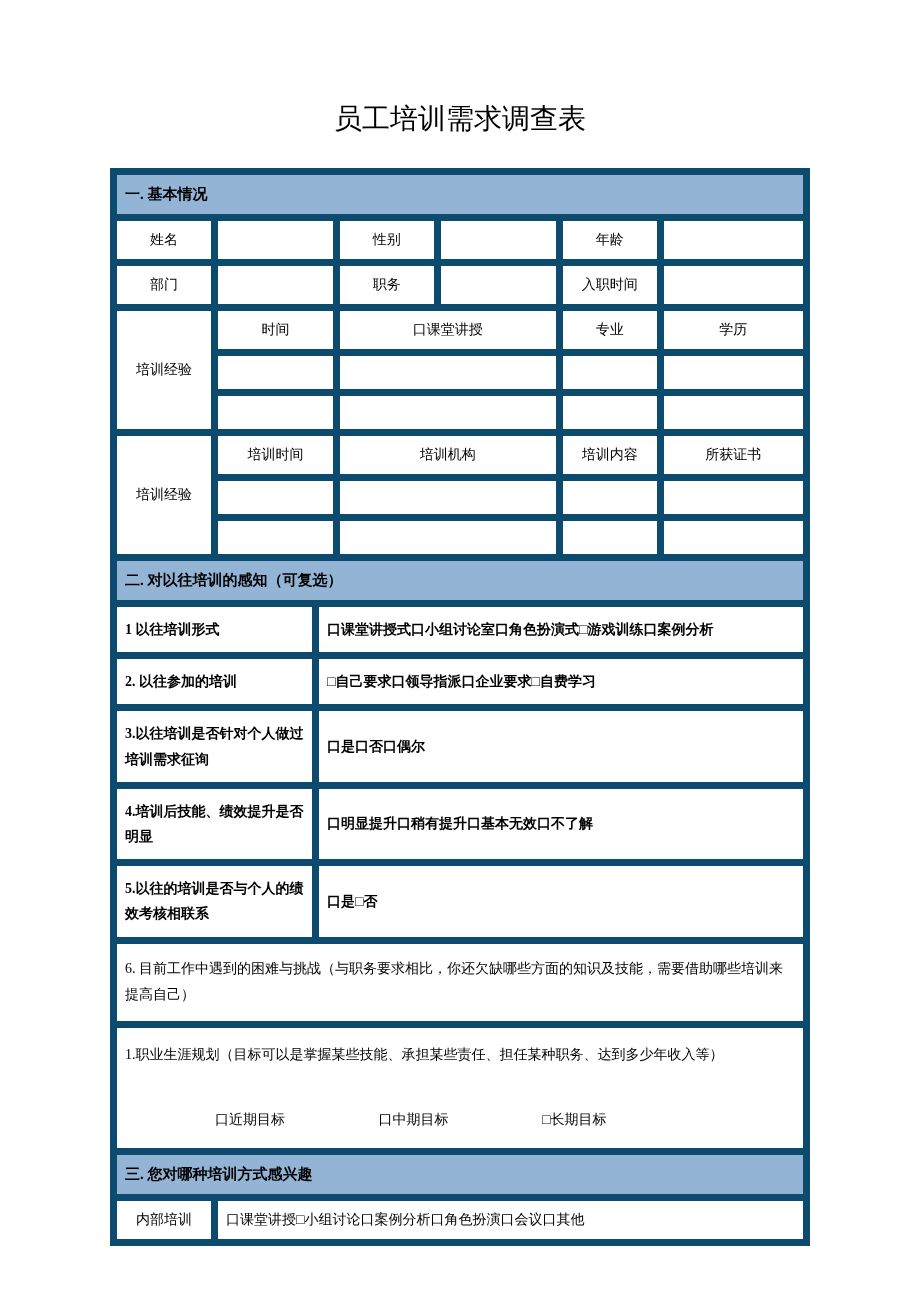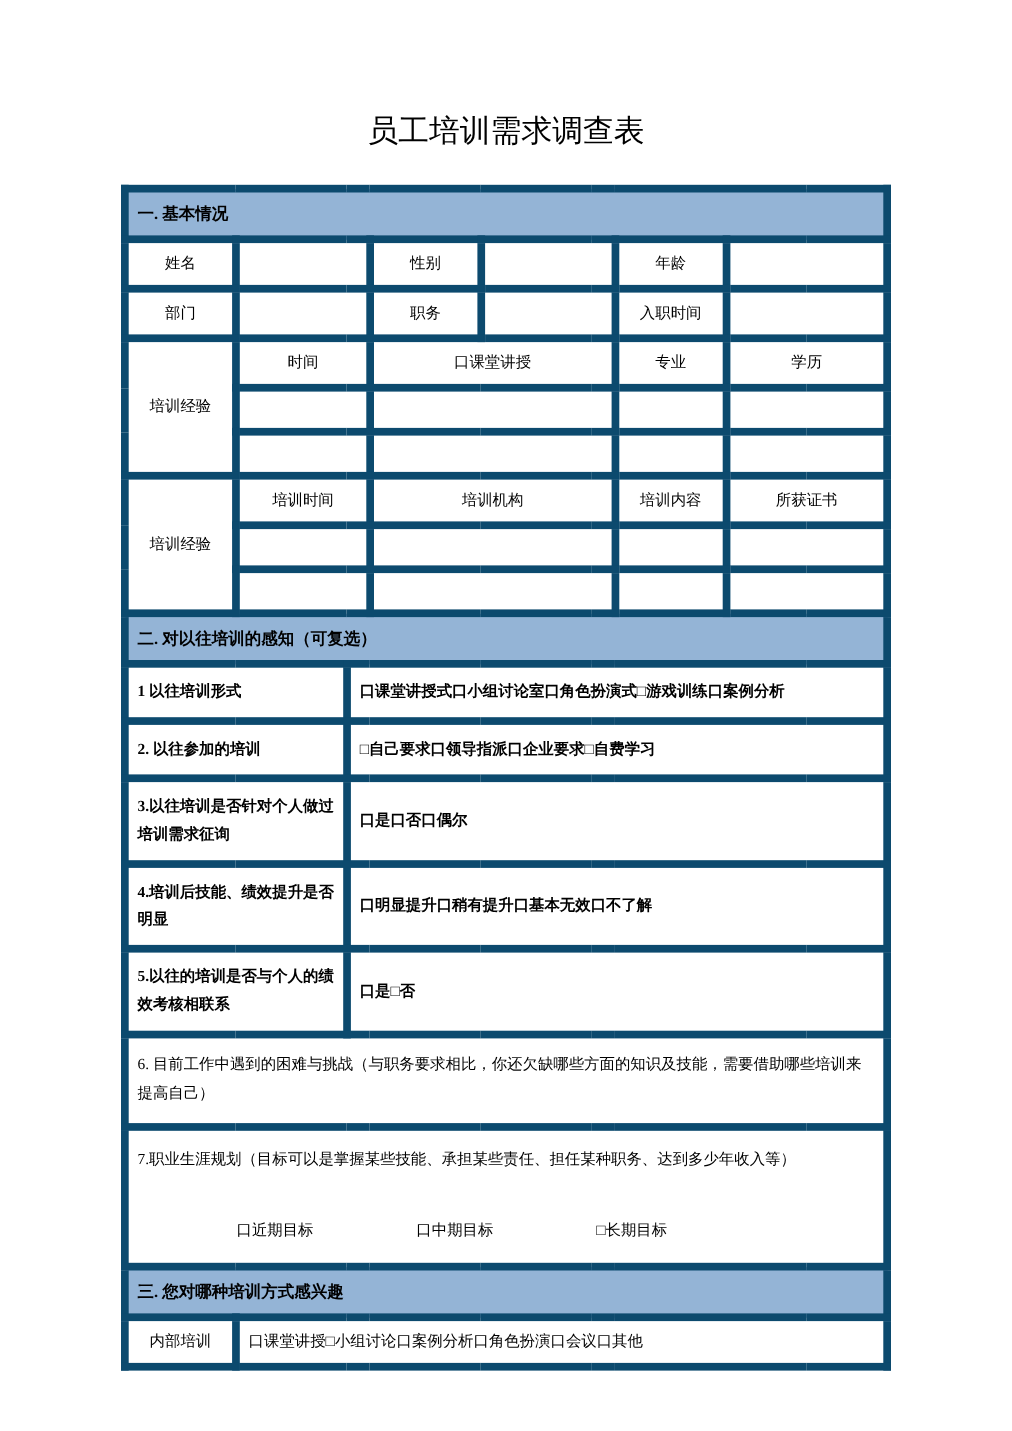--- a/index.html
+++ b/index.html
@@ -182,21 +182,21 @@
     </tr>
     <tr class="tall-row">
       <td colspan="2" class="left-label">5.以往的培训是否与个人的绩效考核相联系</td>
       <td colspan="7" class="left-content">口是□否</td>
     </tr>
     <tr>
       <td colspan="9" class="q6">6. 目前工作中遇到的困难与挑战（与职务要求相比，你还欠缺哪些方面的知识及技能，需要借助哪些培训来提高自己）</td>
     </tr>
     <tr>
       <td colspan="9" class="q7">
-        <div>7.职业生涯规划（目标可以是掌握某些技能、承担某些责任、担任某种职务、达到多少年收入等）</div>
+        <div>1.职业生涯规划（目标可以是掌握某些技能、承担某些责任、担任某种职务、达到多少年收入等）</div>
         <div class="q7-goals">
           <span class="goal-span">口近期目标</span>
           <span class="goal-span">口中期目标</span>
           <span class="goal-span">□长期目标</span>
         </div>
       </td>
     </tr>
 
     <tr>
           <td colspan="9" class="section-header">三. 您对哪种培训方式感兴趣</td>

